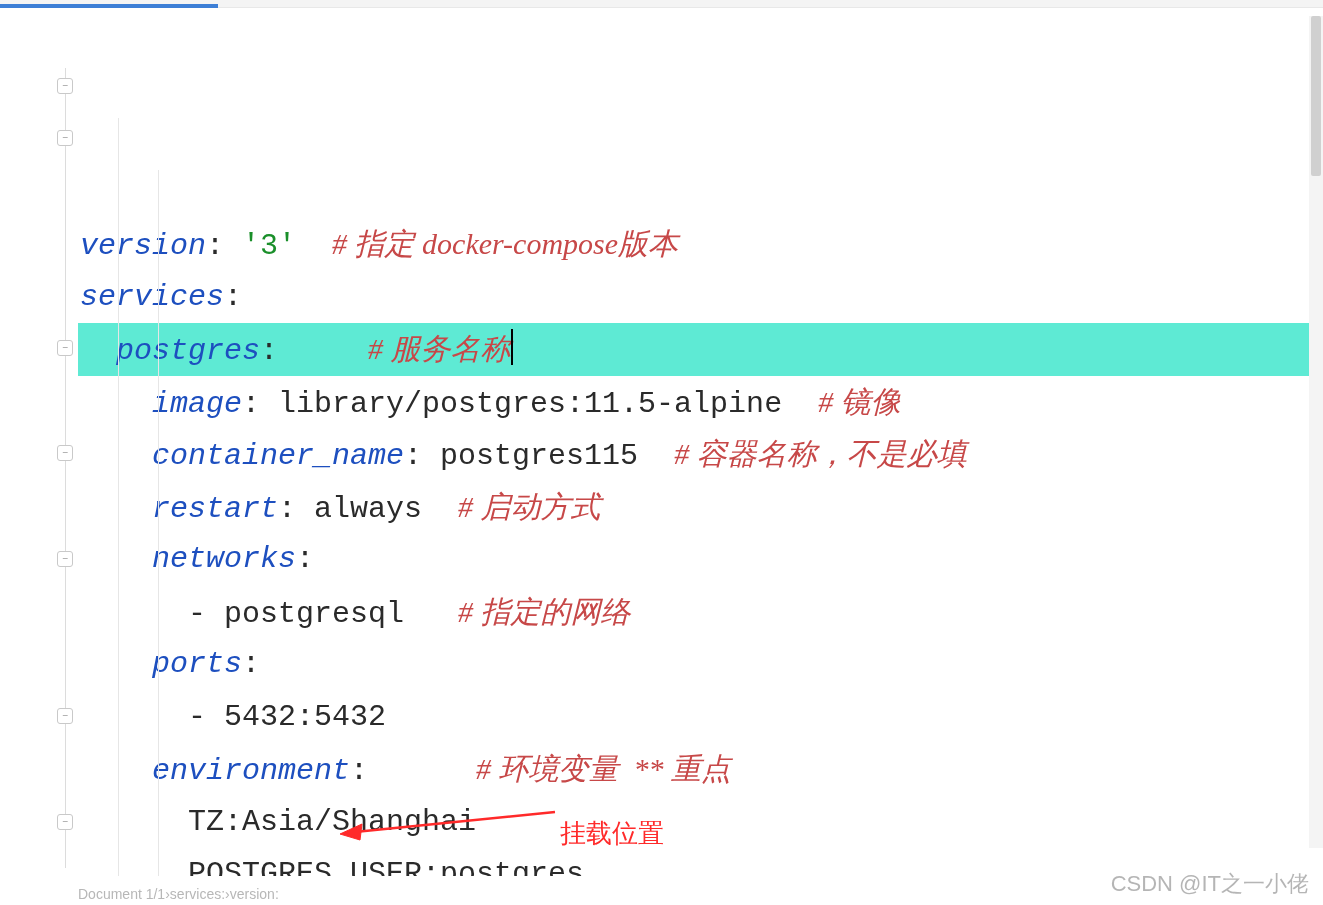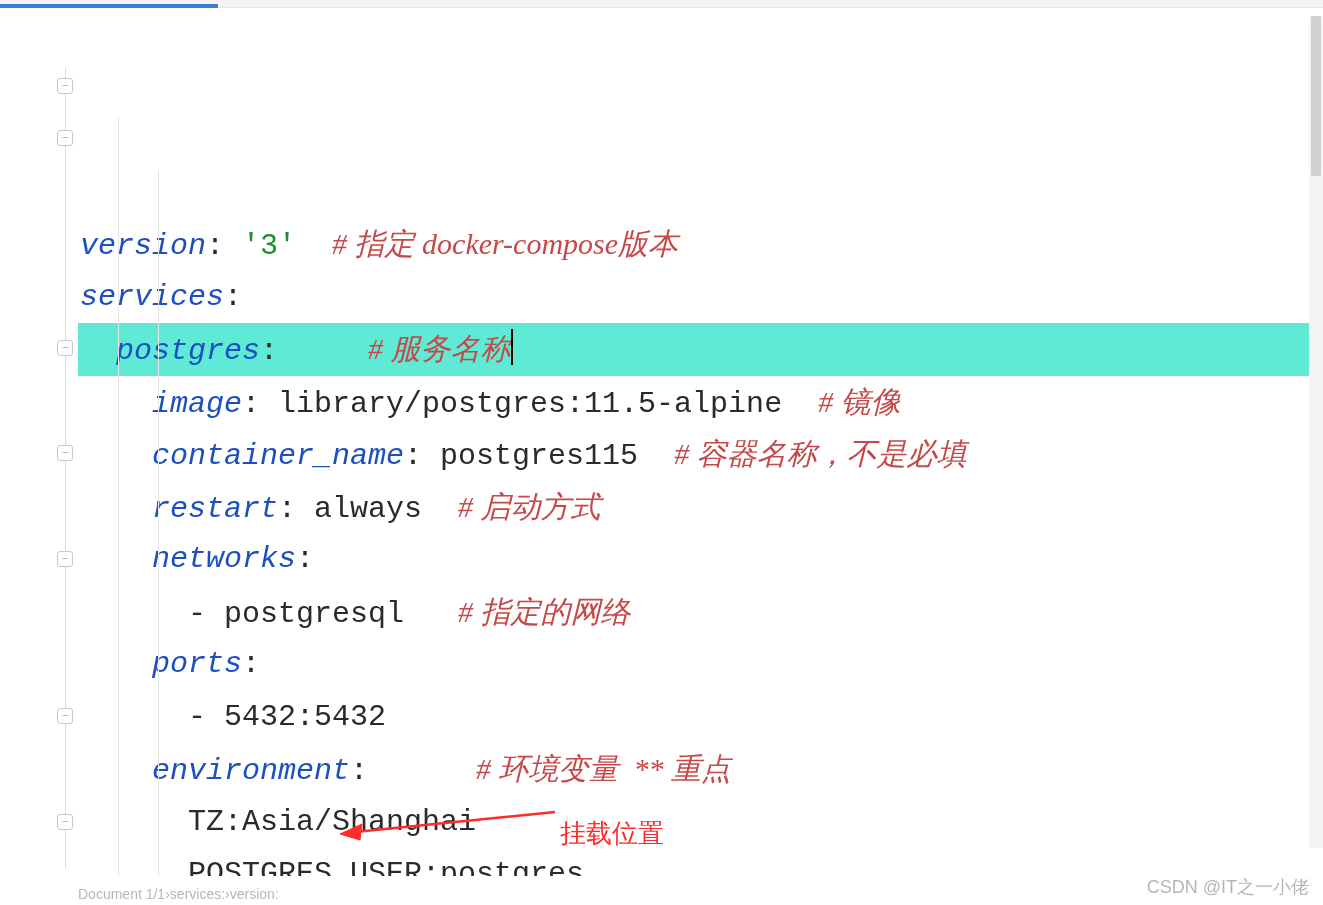--- a/index.html
+++ b/index.html
@@ -85,21 +85,21 @@
   }
   .arrow {
     position:absolute;
     stroke:#ff2a2a; fill:#ff2a2a;
   }
   .watermark {
     position:absolute;
     right:14px; bottom:6px;
     color:rgba(120,120,120,.55);
     font-family:"Microsoft YaHei",sans-serif;
-    font-size:18px;
+    font-size:22px;
   }
   .breadcrumb {
     position:absolute;
     left:78px; bottom:0;
     height:22px;
     font-size:14px;
     color:#b7b7b7;
     font-family:"Segoe UI",sans-serif;
     display:flex; align-items:center; 
     filter:blur(.4px);

